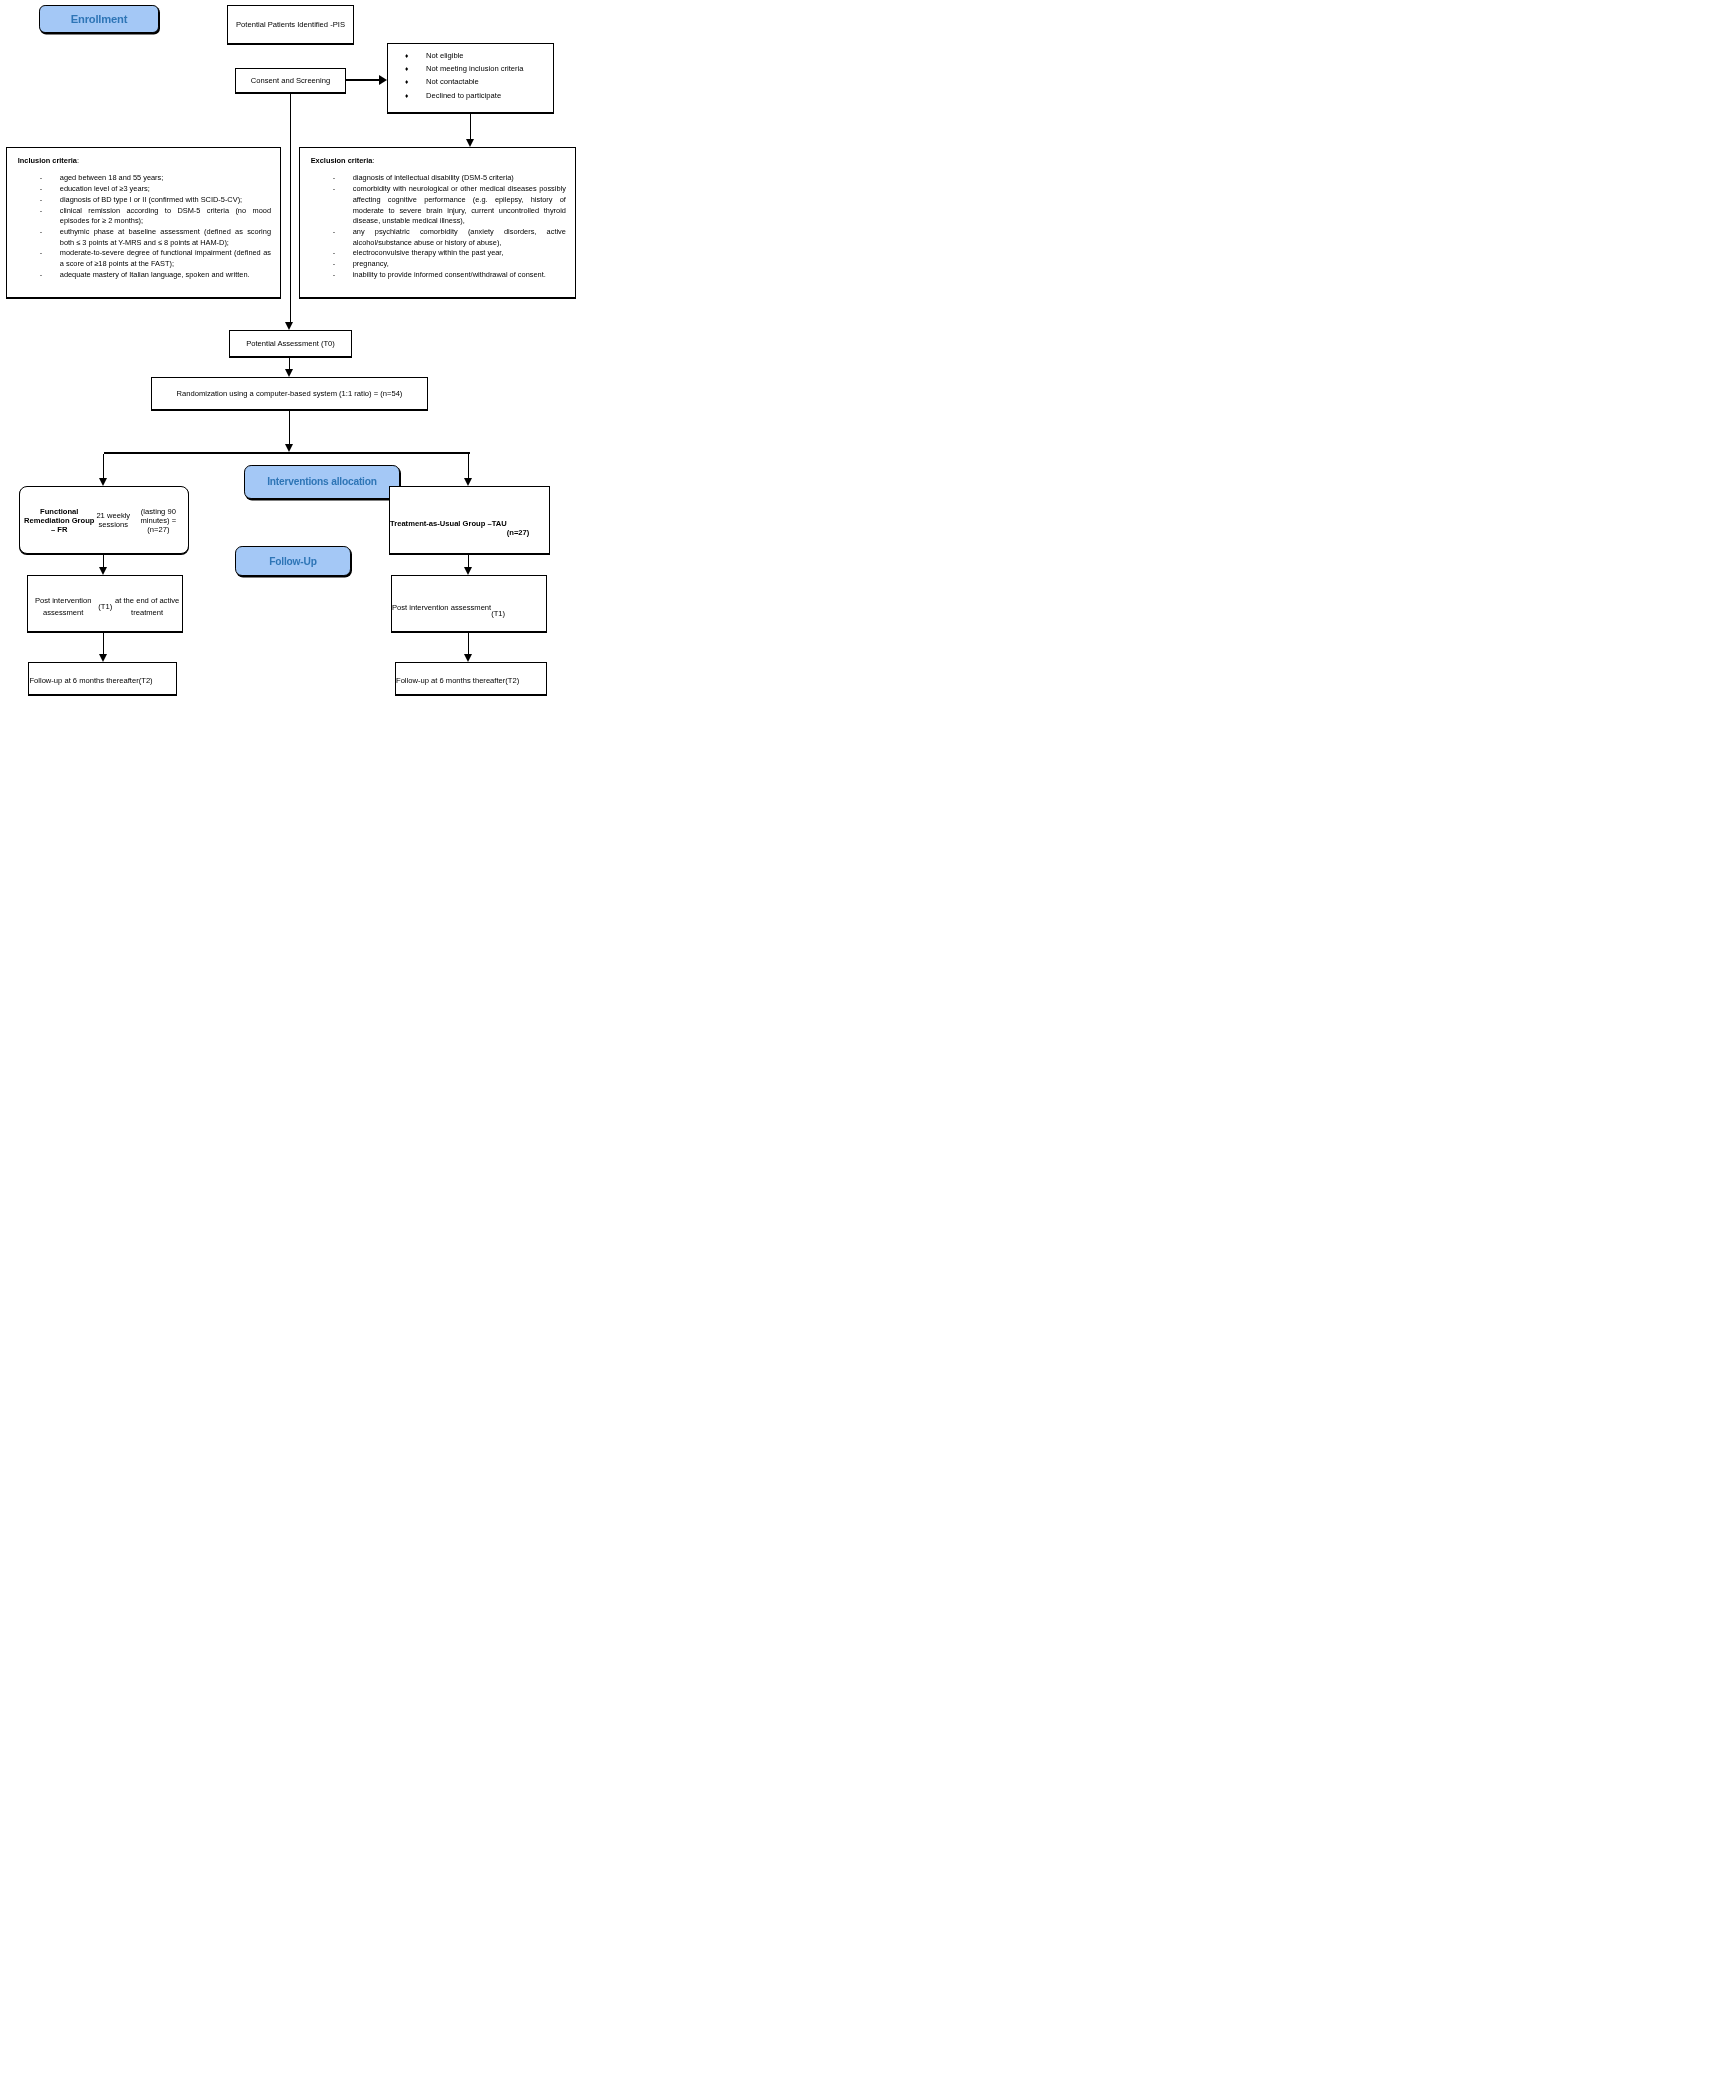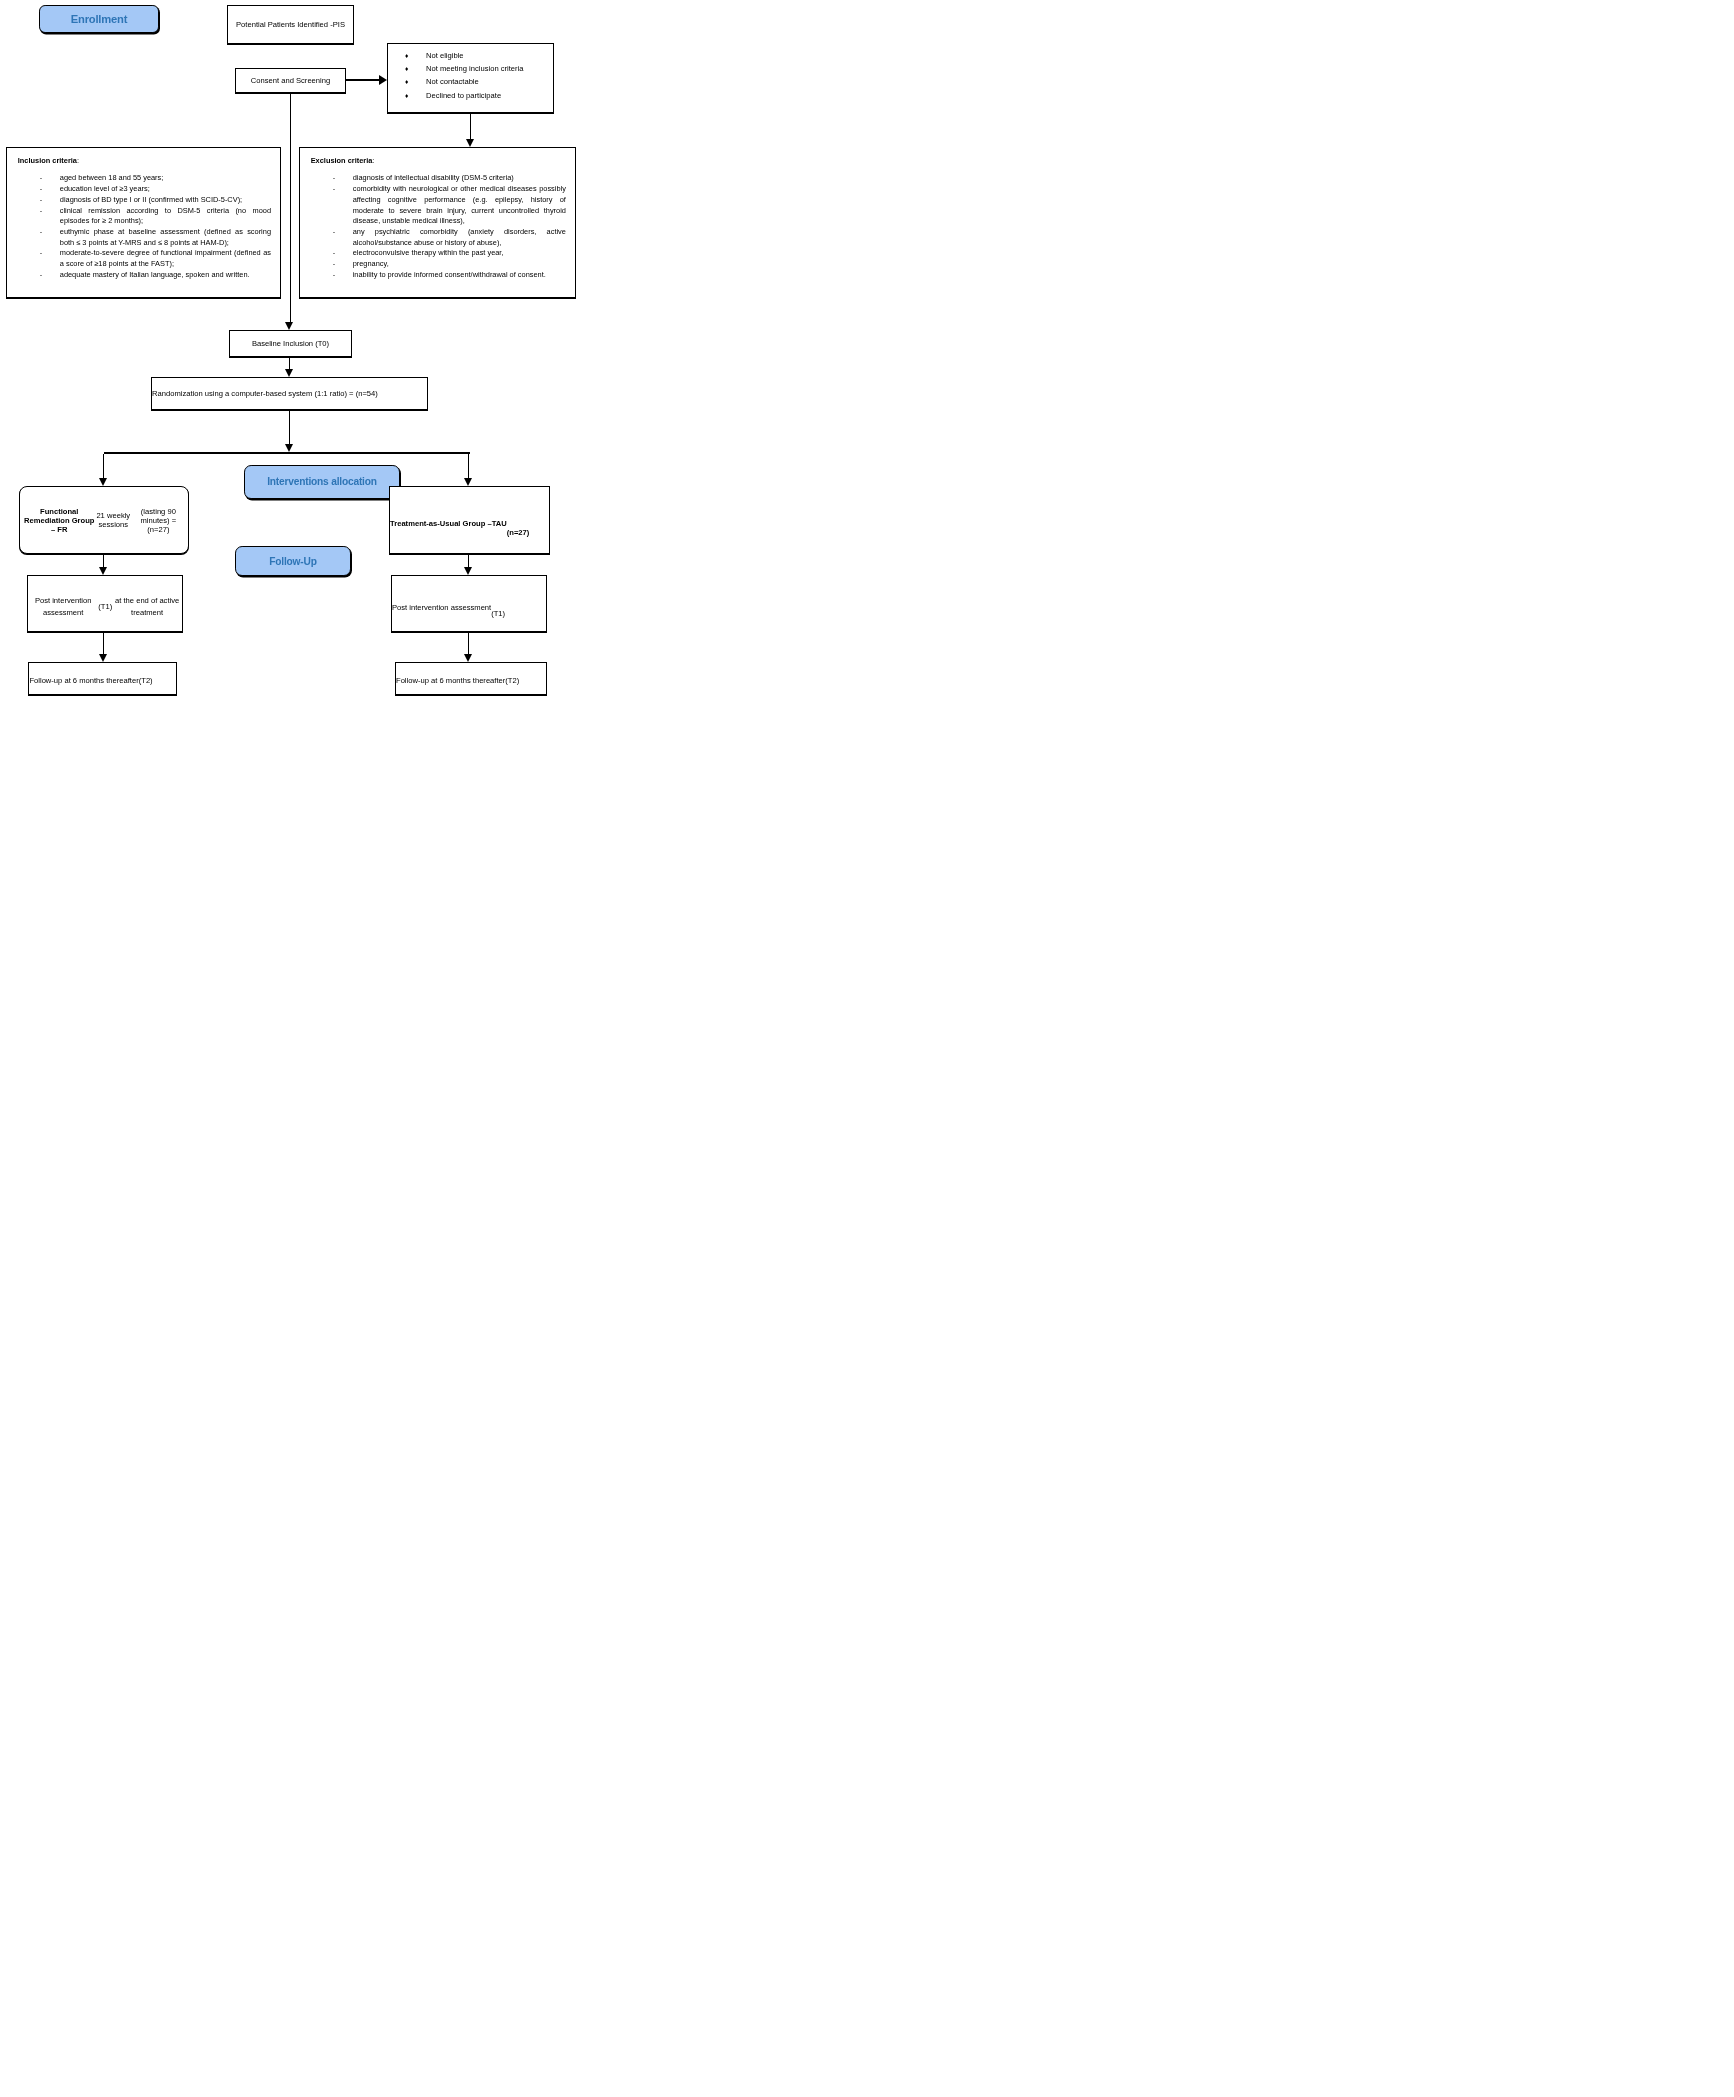--- a/index.html
+++ b/index.html
@@ -25,21 +25,21 @@
   
   .box{
     position:absolute;background:#fff;border:1px solid #000;box-shadow:0 1px 0 #000;
     box-sizing:border-box;font-size:7.6px;
   }
   .center{display:flex;align-items:center;text-align:center;}
   #pis{left:227px;top:5.1px;width:127px;height:39px;justify-content:center;line-height:11.7px;}
   #consent{left:235px;top:68px;width:111px;height:25px;justify-content:center;}
   #screenfail{left:387px;top:43px;width:167px;height:70px;padding-top:8.1px;}
   #baseline{left:229px;top:330px;width:123px;height:27.4px;justify-content:center;}
-  #randomization{left:151px;top:377px;width:277px;height:32.5px;justify-content:flex-start;}
+  #randomization{left:151px;top:377px;width:277px;height:32.5px;justify-content:center;}
   #frbox{left:19.3px;top:486px;width:170px;height:68px;justify-content:space-between;padding:6.6px 3px;border-radius:8px;}
   #taubox{left:389px;top:486px;width:161px;height:68px;padding-top:7.6px;}
   #taubox .l2{margin-top:17.3px;font-weight:bold;}
   #t1left{left:27px;top:575px;width:156px;height:57px;padding-top:7.1px;line-height:11.7px;}
   #t1right{left:391px;top:575px;width:156px;height:57px;padding-top:7.6px;}
   #t1right .l2{margin-top:11.7px;}
   #t2left{left:28.4px;top:662px;width:149px;height:33px;padding-top:4.1px;line-height:11.7px;}
   #t2right{left:395px;top:662px;width:152px;height:33px;padding-top:4.1px;line-height:11.7px;}
   .bold{font-weight:bold;}
 
@@ -110,21 +110,21 @@
         <li><span class="bullet">-</span><span>diagnosis of intellectual disability (DSM-5 criteria)</span></li>
         <li><span class="bullet">-</span><span>comorbidity with neurological or other medical diseases possibly affecting cognitive performance (e.g. epilepsy, history of moderate to severe brain injury, current uncontrolled thyroid disease, unstable medical illness),</span></li>
         <li><span class="bullet">-</span><span>any psychiatric comorbidity (anxiety disorders, active alcohol/substance abuse or history of abuse),</span></li>
         <li><span class="bullet">-</span><span>electroconvulsive therapy within the past year,</span></li>
         <li><span class="bullet">-</span><span>pregnancy,</span></li>
         <li><span class="bullet">-</span><span>inability to provide informed consent/withdrawal of consent.</span></li>
       </ul>
   </div>
 
   <div class="box center" id="baseline">
-    <div>Baseline Inclusion (T0)</div>
+    <div>Potential Assessment (T0)</div>
   </div>
 
   <div class="box center" id="randomization">
     <div>Randomization using a computer-based system (1:1 ratio) = (n=54)</div>
   </div>
 
   <div class="box center" id="frbox">
     <div class="bold">Functional Remediation Group – FR</div>
     <div>21 weekly sessions</div>
     <div>(lasting 90 minutes) = (n=27)</div>

